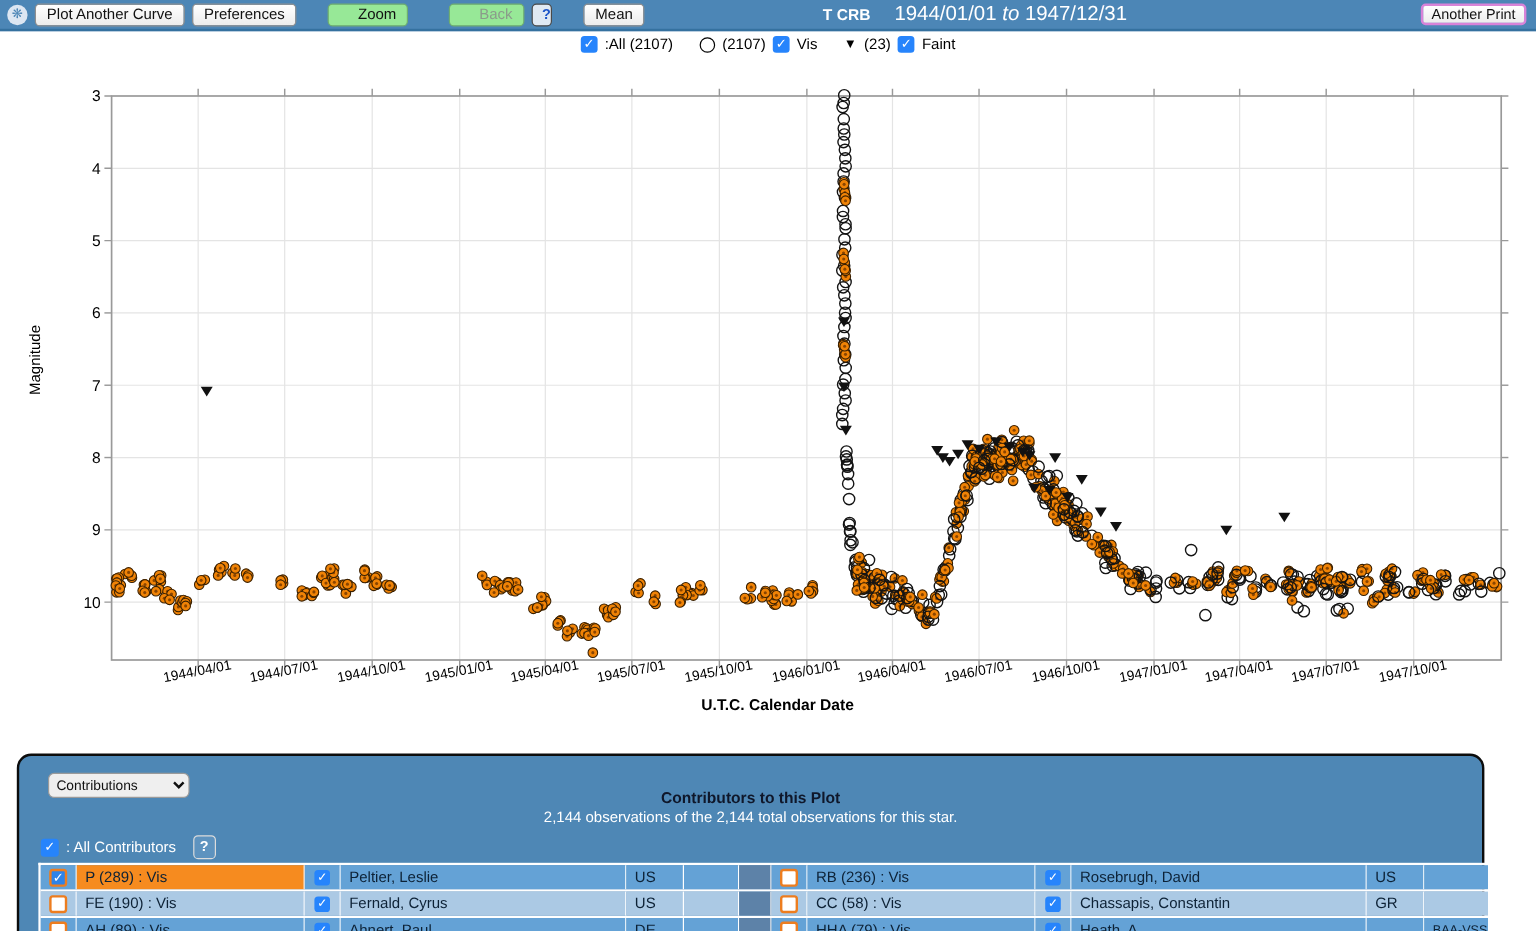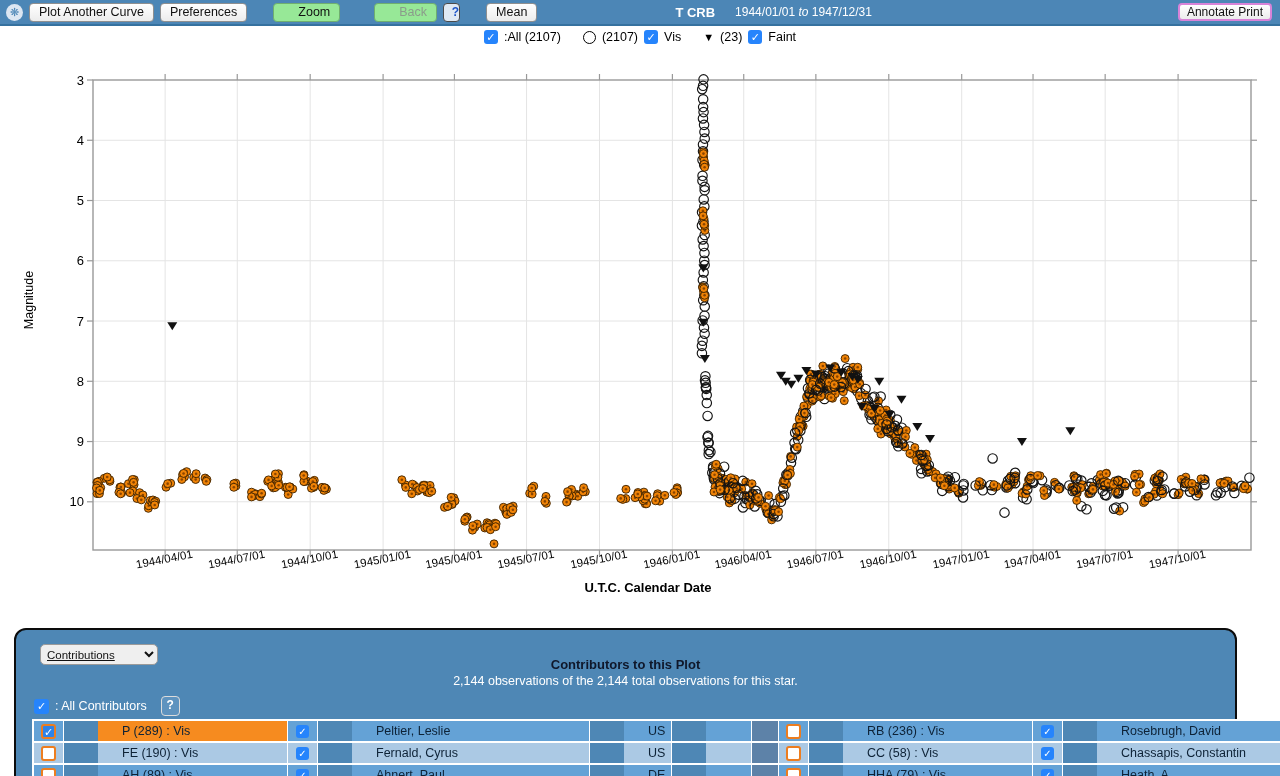--- a/index.html
+++ b/index.html
@@ -29,21 +29,21 @@
   .tb-btn.help{
     background:#dfe9f3;border:1.5px solid #4a4a4a;color:#1d55c8;
     width:17px;padding:0;font-weight:bold;border-radius:4px;font-size:12px;
   }
   .tb-spacer{width:14px;}
   .tb-title-area{
     position:absolute;left:50%;top:0;height:100%;display:flex;align-items:center;gap:20px;
     transform:translateX(18%);color:#fff;white-space:nowrap;
   }
   .star-name{font-weight:bold;font-size:13px;}
-  .date-range{font-size:12px;}
+  .date-range{font-size:17px;}
   .date-range i{font-style:italic;}
   .annotate{
     position:absolute;right:8px;top:2.5px;height:18px;
     border:2px solid #d883d8;border-radius:4px;background:linear-gradient(#ffffff,#ececec);
     font-size:12px;padding:0 7px;line-height:15px;font-family:inherit;color:#111;
   }
   
   .legend-row{
     height:22px;display:flex;align-items:center;justify-content:center;gap:6px;
     font-size:12.5px;color:#000;
@@ -63,21 +63,21 @@
   
   .panel{
     position:absolute;left:14px;top:628px;width:1219px;height:220px;
     background:#4e87b5;border:2px solid #0c0c0c;border-radius:12px;
     box-sizing:content-box;
   }
   .panel-top{position:relative;height:88px;}
   .contrib-select{
     position:absolute;left:24px;top:14px;width:118px;height:21px;
     border:1px solid #9a9a9a;border-radius:5px;background:#efefef;
-    font-size:11.5px;font-family:inherit;color:#111;padding:0 2px;text-decoration:underline;
+    font-size:11.5px;font-family:inherit;color:#111;padding:0 2px;
   }
   .panel-title{
     position:absolute;left:0;right:0;top:27px;text-align:center;
     color:#0f172a;font-weight:bold;font-size:13px;
   }
   .panel-sub{
     position:absolute;left:0;right:0;top:44px;text-align:center;
     color:#fff;font-size:12.5px;
   }
   .all-contrib{
@@ -96,21 +96,21 @@
   }
   .c-row{display:flex;border-bottom:2px solid #ffffff;height:20px;}
   .c-row:last-child{border-bottom:none;}
   .cell{
     border-right:1.5px solid #ffffff;display:flex;align-items:center;
     font-size:12.5px;color:#0d2236;overflow:hidden;white-space:nowrap;
     height:100%;box-sizing:border-box;
   }
   .cell:last-child{border-right:none;}
   .cell.ctr{justify-content:center;}
-  .cell.pad{padding-left:24px;margin-left:34px;}
+  .cell.pad{padding-left:7px;}
   .w-chk{width:30px;flex:0 0 30px;}
   .w-code{width:190px;flex:0 0 190px;}
   .w-name{width:238px;flex:0 0 238px;}
   .w-name2{width:246px;flex:0 0 246px;}
   .w-cty{width:48px;flex:0 0 48px;}
   .w-aff{width:46px;flex:0 0 46px;}
   .w-aff2{width:74px;flex:1 1 auto;}
   .w-sep{width:26px;flex:0 0 26px;background:#5d82a8;border-right:1.5px solid #ffffff;}
   .row-med .cell{background:#64a2d6;}
   .row-light .cell{background:#abc9e4;}
@@ -140,21 +140,21 @@
   <span class="tb-spacer"></span>
   <button class="tb-btn">Mean</button>
   <div class="tb-title-area">
     <span class="star-name">T CRB</span>
     <span class="date-range">
       <span>1944/01/01</span>
       <i>to</i>
       <span>1947/12/31</span>
     </span>
   </div>
-  <button class="annotate">Annotate Print</button>
+  <button class="annotate">Another Print</button>
 </div>
 
 <div class="legend-row">
   <span class="chk">✓</span>
   <span>:All (2107)</span>
   <span class="legend-gap"></span>
   <span class="sym-circle"></span>
   <span>(2107)</span>
   <span class="chk">✓</span>
   <span>Vis</span>

